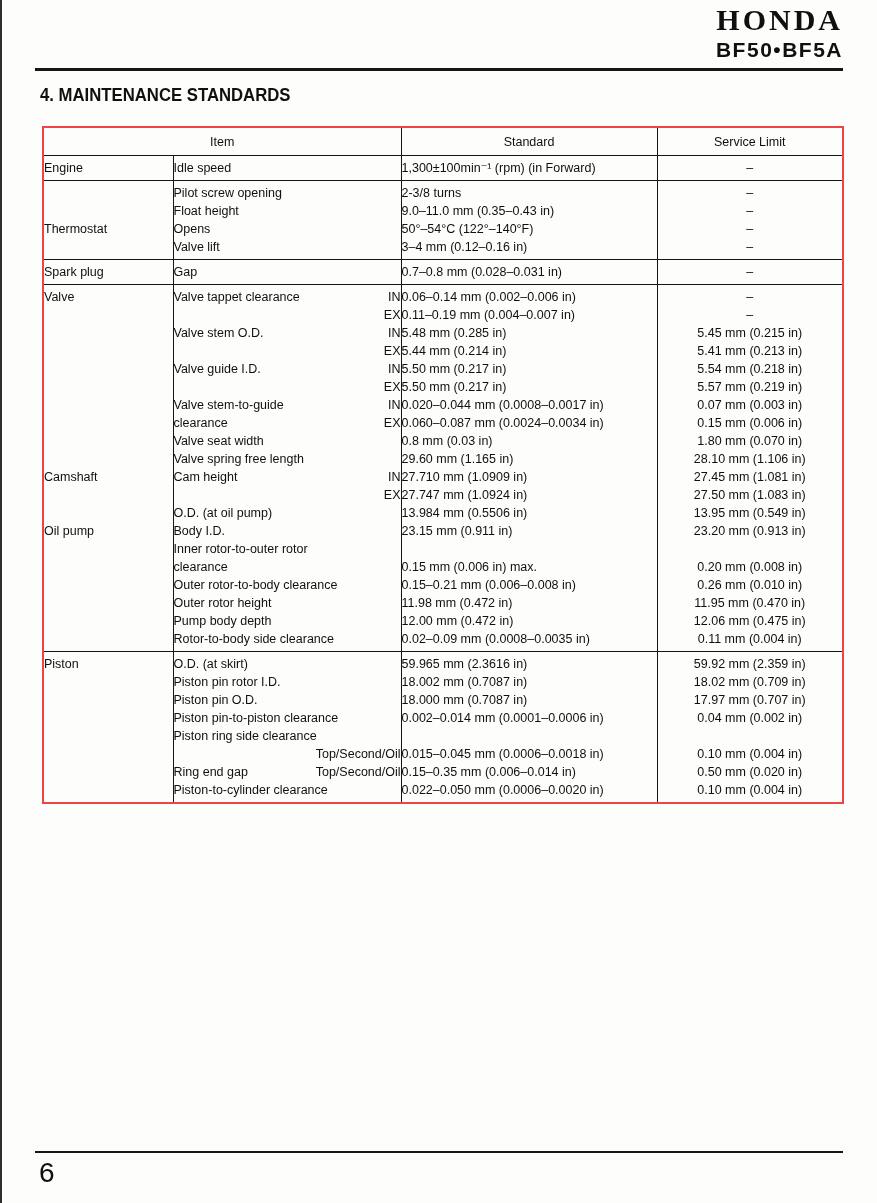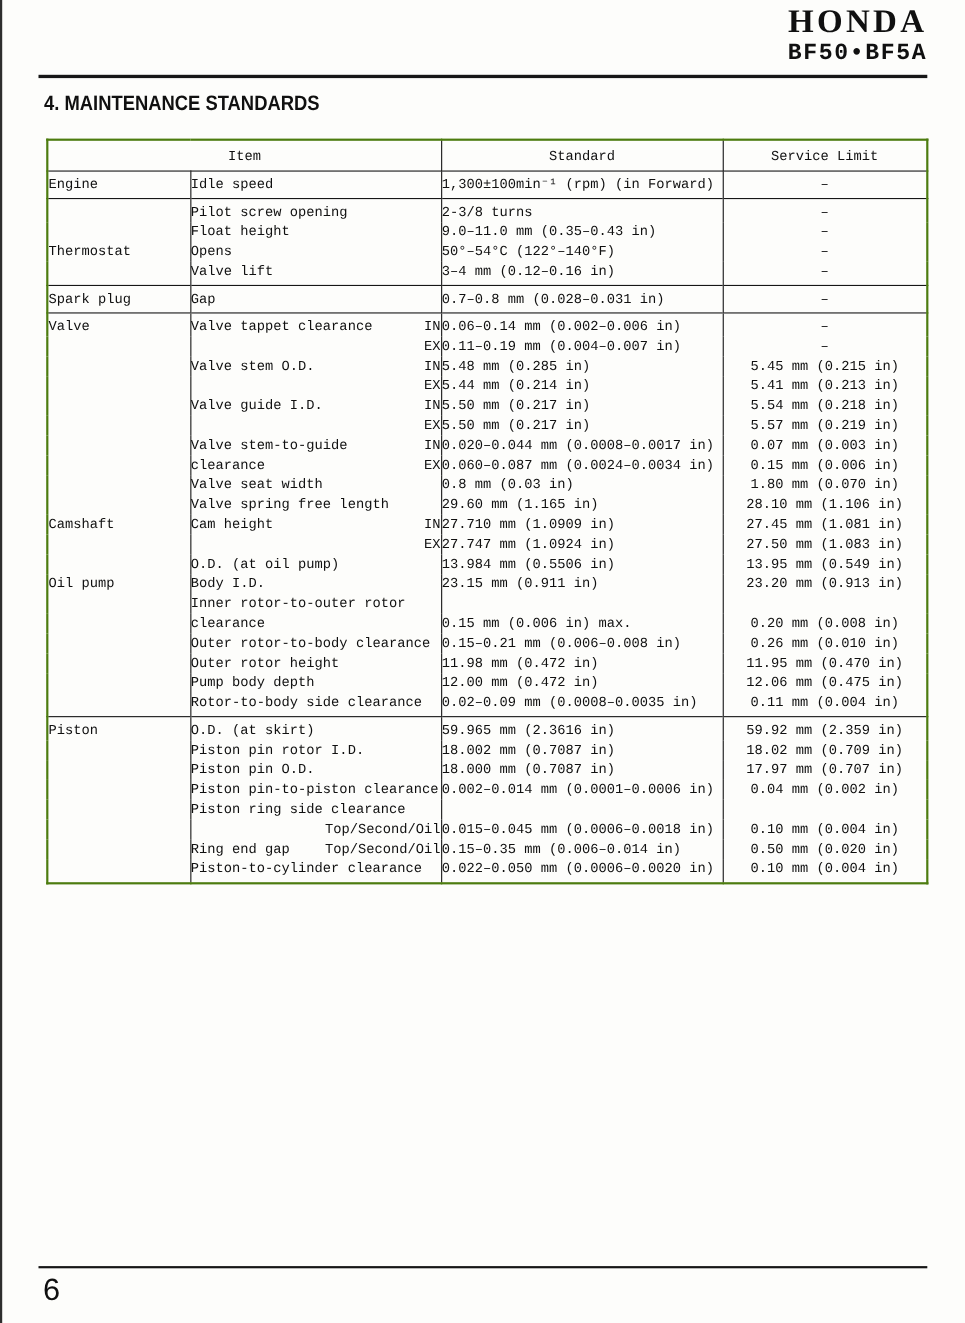--- a/index.html
+++ b/index.html
@@ -11,32 +11,32 @@
     position: relative;
     overflow: hidden;
   }
   .scan-edge { position: absolute; left: 0; top: 0; width: 2px; height: 1203px; background: #2e2e2e; }
 
   .brand-block { position: absolute; top: 5px; right: 34px; text-align: right; }
   .brand {
     font-family: "Liberation Serif", "DejaVu Serif", serif;
     font-weight: bold; font-size: 30px; line-height: 1; letter-spacing: 3px;
   }
-  .model { font-size: 21px; font-weight: bold; letter-spacing: 1.5px; margin-top: 3px; font-family: Liberation Mono, monospace; }
+  .model { font-size: 21px; font-weight: bold; letter-spacing: 1.5px; margin-top: 3px; }
 
   .top-rule { position: absolute; left: 35px; width: 808px; top: 68px; height: 3px; background: #161616; }
 
   .title {
     position: absolute; left: 40px; top: 84px; margin: 0;
     font-size: 19px; font-weight: bold; white-space: nowrap;
     transform: scaleX(0.88); transform-origin: left center;
   }
 
   .table-wrap { position: absolute; left: 42px; top: 126px; width: 800px; }
-  #std-table { width: 100%; border-collapse: collapse; table-layout: fixed; border: 2px solid #4d7c0f; font-family: Liberation Mono, monospace; }
+  #std-table { width: 100%; border-collapse: collapse; table-layout: fixed; border: 2px solid #ef4444; }
   #std-table th, #std-table td { font-size: 12.5px; }
   #std-table thead th {
     font-weight: normal; text-align: center; height: 25px; vertical-align: middle;
     border-bottom: 1.5px solid #161616;
   }
   th.h-item, th.h-std { border-right: 1.5px solid #161616; }
   #std-table tbody + tbody { border-top: 1.5px solid #161616; }
   #std-table td { vertical-align: top; line-height: 18px; padding: 0; }
   td.col-cat   { padding-left: 15px; border-right: 1.5px solid #161616; }
   td.col-item  { padding-left: 8px; padding-right: 26px; border-right: 1.5px solid #161616; }

